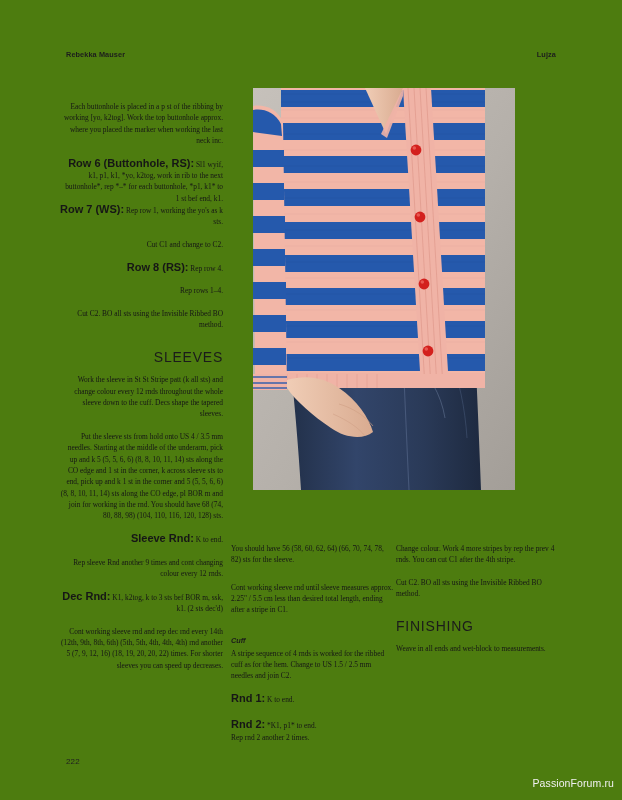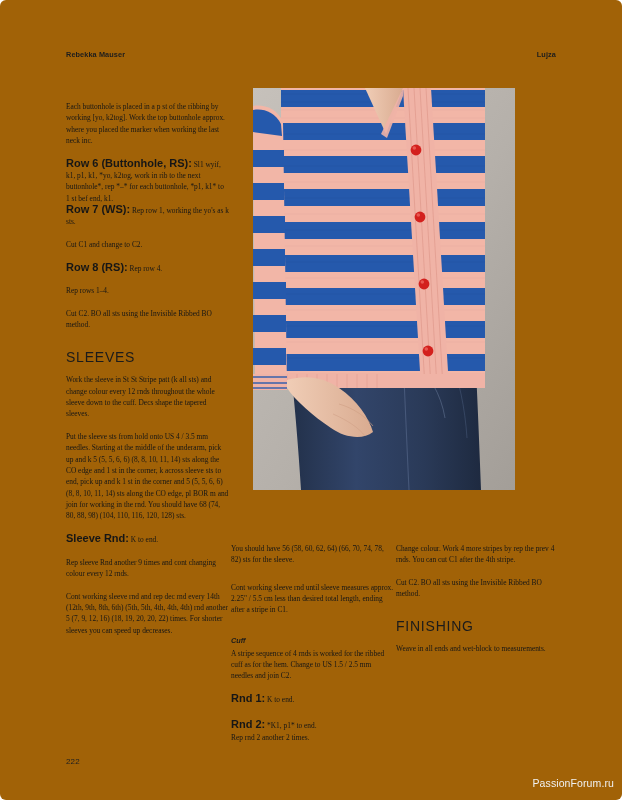--- a/index.html
+++ b/index.html
@@ -13,22 +13,21 @@
   body {
     font-family: "Liberation Serif", serif;
     color: #1a1a1a;
     position: relative;
     overflow: hidden;
   }
 
   .page {
     position: absolute;
     inset: 0;
-    background: #a16207;
-    border-radius: 6px;
+    background: #4d7c0f;
   }
 
   
   .runhead {
     position: absolute;
     top: 50px;
     left: 66px;
     right: 66px;
     display: flex;
     justify-content: space-between;
@@ -64,21 +63,21 @@
   h3.sub {
     font-family: "Liberation Sans", sans-serif;
     font-weight: 700;
     font-size: 7.3px;
     margin: 0 0 1.5px 0;
     color: #1b1b1b;
     font-style: italic;
   }
 
   
-  #col-left   { left: 66px;  top: 101px; width: 163px; }
+  #col-left   { left: 60px;  top: 101px; width: 163px; text-align: right; }
   #col-mid-b  { left: 231px; top: 543px; width: 163px; }
   #col-right-b{ left: 396px; top: 543px; width: 163px; }
 
   
   .photo {
     position: absolute;
     left: 253px;
     top: 88px;
     width: 262px;
     height: 402px;
@@ -261,20 +260,21 @@
     <p>Cut C1 and change to C2.</p>
     <p><span class="lead">Row 8 (RS):</span><span> Rep row 4.</span></p>
     <p>Rep rows 1–4.</p>
     <p style="margin-bottom:21px;">Cut C2. BO all sts using the Invisible Ribbed BO method.</p>
 
     <h2 class="sec">SLEEVES</h2>
     <p>Work the sleeve in St St Stripe patt (k all sts) and change colour every 12 rnds throughout the whole sleeve down to the cuff. Decs shape the tapered sleeves.</p>
     <p>Put the sleeve sts from hold onto US 4 / 3.5 mm needles. Starting at the middle of the underarm, pick up and k 5 (5, 5, 6, 6) (8, 8, 10, 11, 14) sts along the CO edge and 1 st in the corner, k across sleeve sts to end, pick up and k 1 st in the corner and 5 (5, 5, 6, 6) (8, 8, 10, 11, 14) sts along the CO edge, pl BOR m and join for working in the rnd. You should have 68 (74, 80, 88, 98) (104, 110, 116, 120, 128) sts.</p>
     <p><span class="lead">Sleeve Rnd:</span><span> K to end.</span></p>
     <p>Rep sleeve Rnd another 9 times and cont changing colour every 12 rnds.</p>
+    <p><span class="lead">Dec Rnd:</span><span> K1, k2tog, k to 3 sts bef BOR m, ssk, k1. (2 sts dec'd)</span></p>
     <p>Cont working sleeve rnd and rep dec rnd every 14th (12th, 9th, 8th, 6th) (5th, 5th, 4th, 4th, 4th) rnd another 5 (7, 9, 12, 16) (18, 19, 20, 20, 22) times. For shorter sleeves you can speed up decreases.</p>
   </div>
 
   <div class="col" id="col-mid-b">
     <p>You should have 56 (58, 60, 62, 64) (66, 70, 74, 78, 82) sts for the sleeve.</p>
     <p style="margin-bottom:19px;margin-top:16px;">Cont working sleeve rnd until sleeve measures approx. 2.25" / 5.5 cm less than desired total length, ending after a stripe in C1.</p>
 
     <h3 class="sub">Cuff</h3>
     <p>A stripe sequence of 4 rnds is worked for the ribbed cuff as for the hem. Change to US 1.5 / 2.5 mm needles and join C2.</p>
     <p style="margin-bottom:14px;"><span class="lead">Rnd 1:</span><span> K to end.</span></p>

